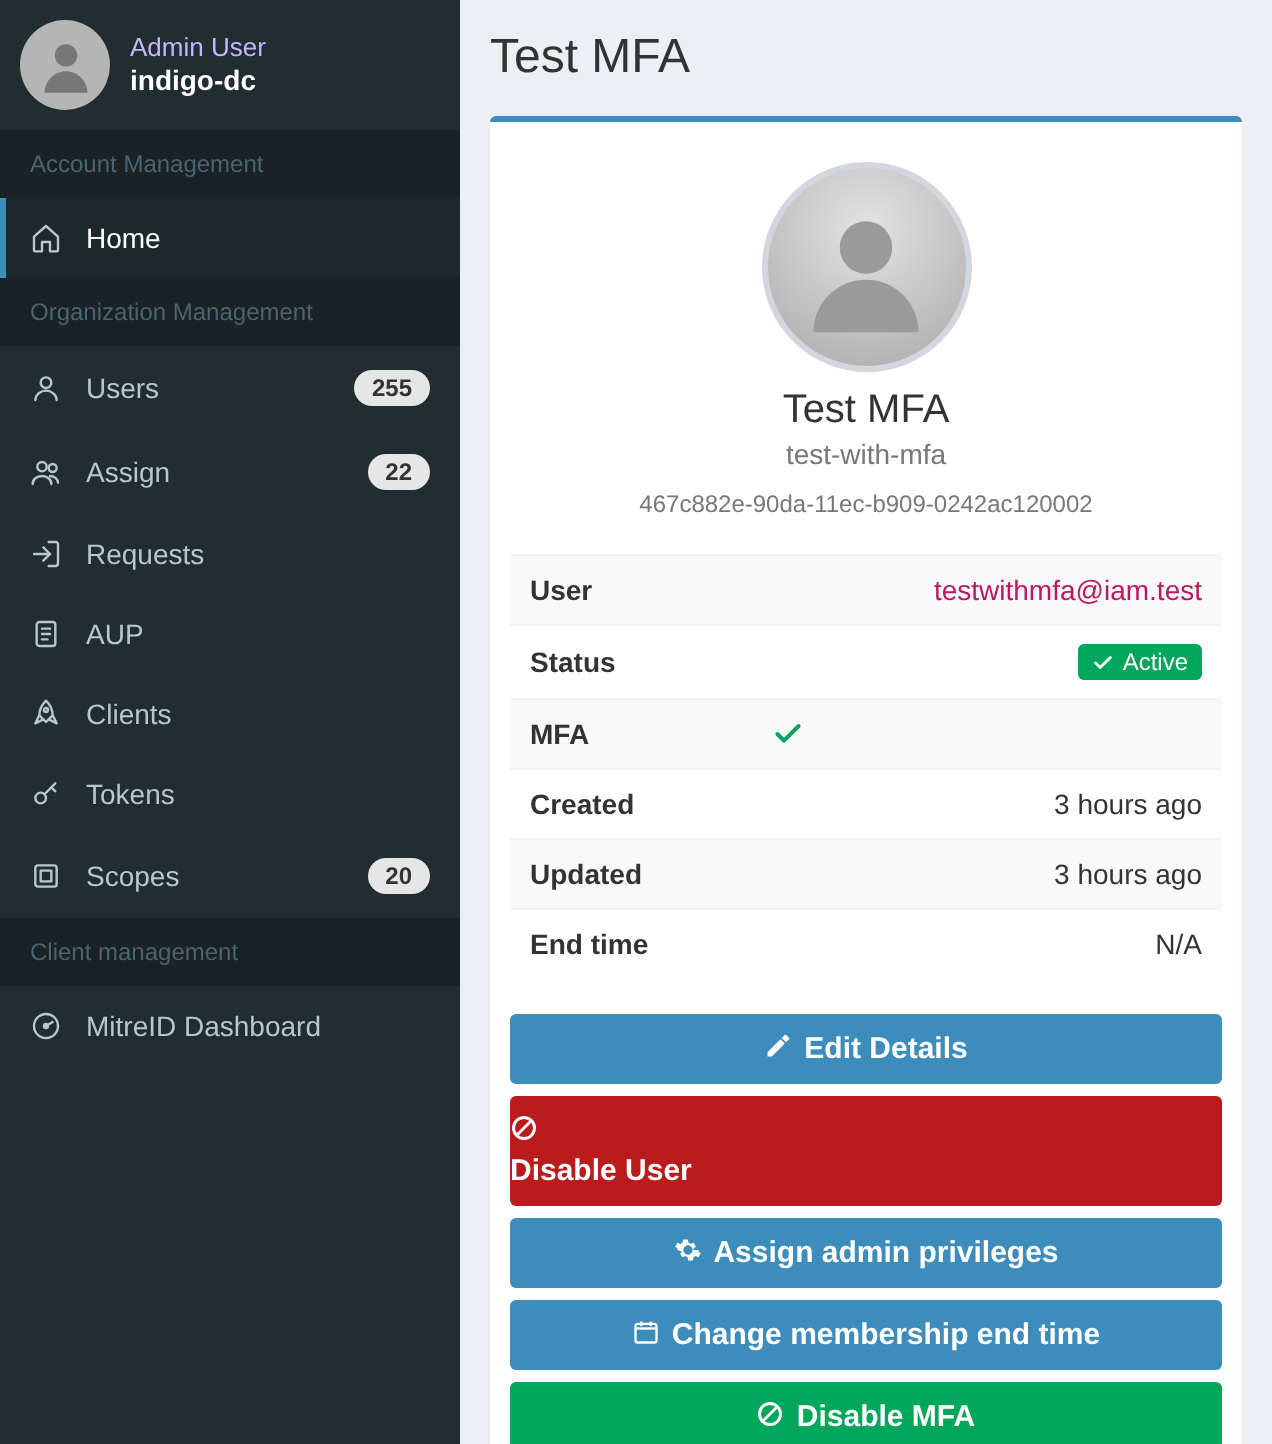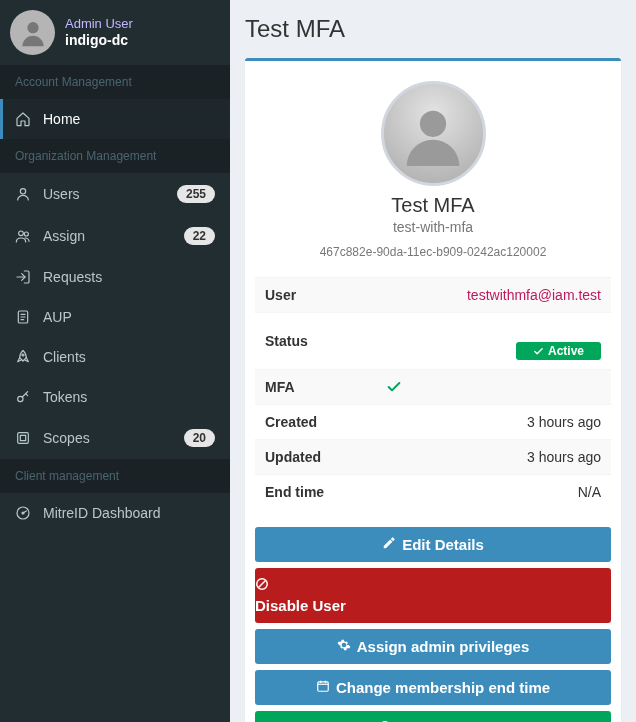--- a/index.html
+++ b/index.html
@@ -106,21 +106,21 @@
     padding: 9px 10px;
     font-size:14px;
     border-top: 1px solid #f4f4f4;
   }
   table.details td.key { font-weight:700; color:#333;}
   table.details td.val { text-align:right; color:#333;}
   .email-link { color:#be185d; text-decoration:none;}
   .label-active {
     display:inline-flex; align-items:center; gap:4px;
     background:#00a65a; color:#fff;
-    border-radius:3px; padding:2px 17px; font-size:12px; font-weight:700;margin-top:20px;
+    border-radius:3px; padding:2px 7px; font-size:12px; font-weight:400;
   }
   .mfa-check { color:#00a65a; font-weight:700; font-size:16px;}
   .actions { margin-top: 18px; display:flex; flex-direction:column; gap:6px;}
   .btn {
     display:flex; align-items:flex-start; justify-content:center; gap:6px;
     width:100%;
     border:none; border-radius:3px;
     color:#fff; font-size:15px; font-weight:700;
     padding:9px 0; cursor:pointer;
     font-family: inherit;

